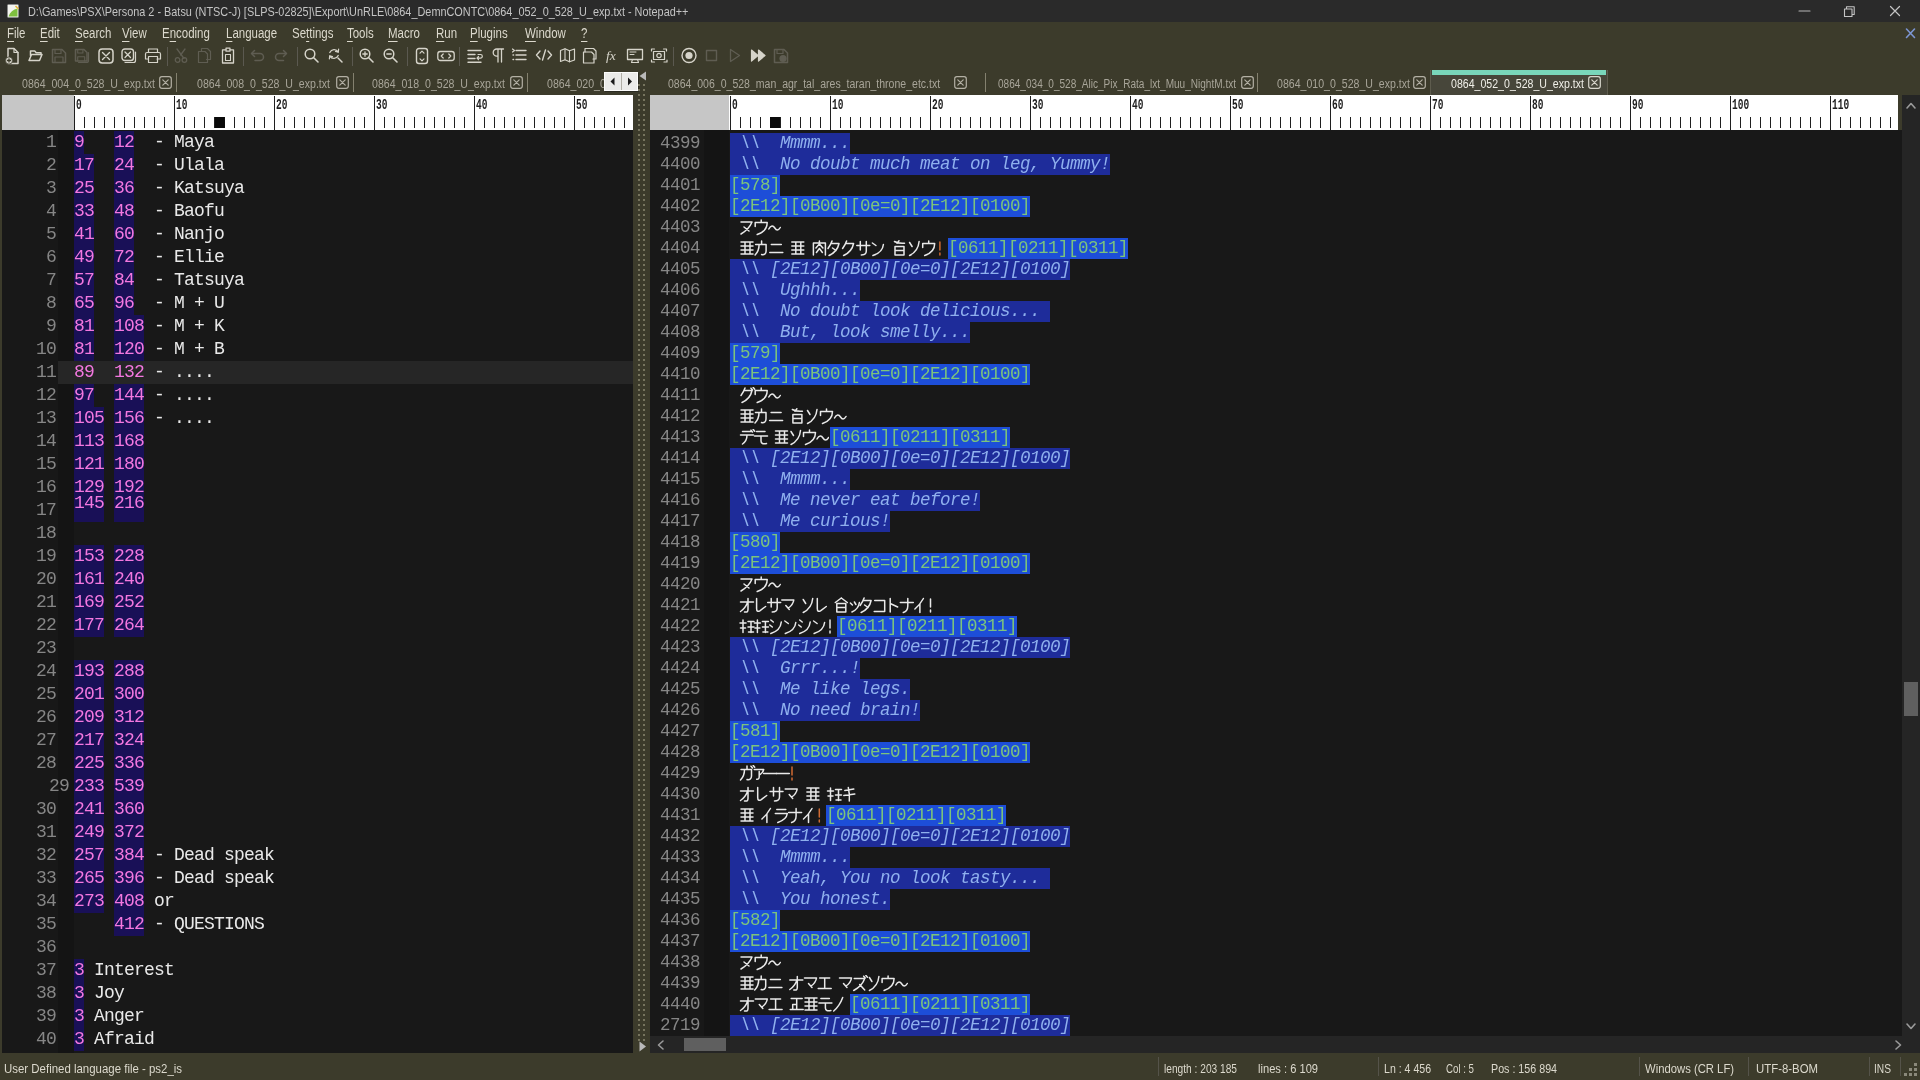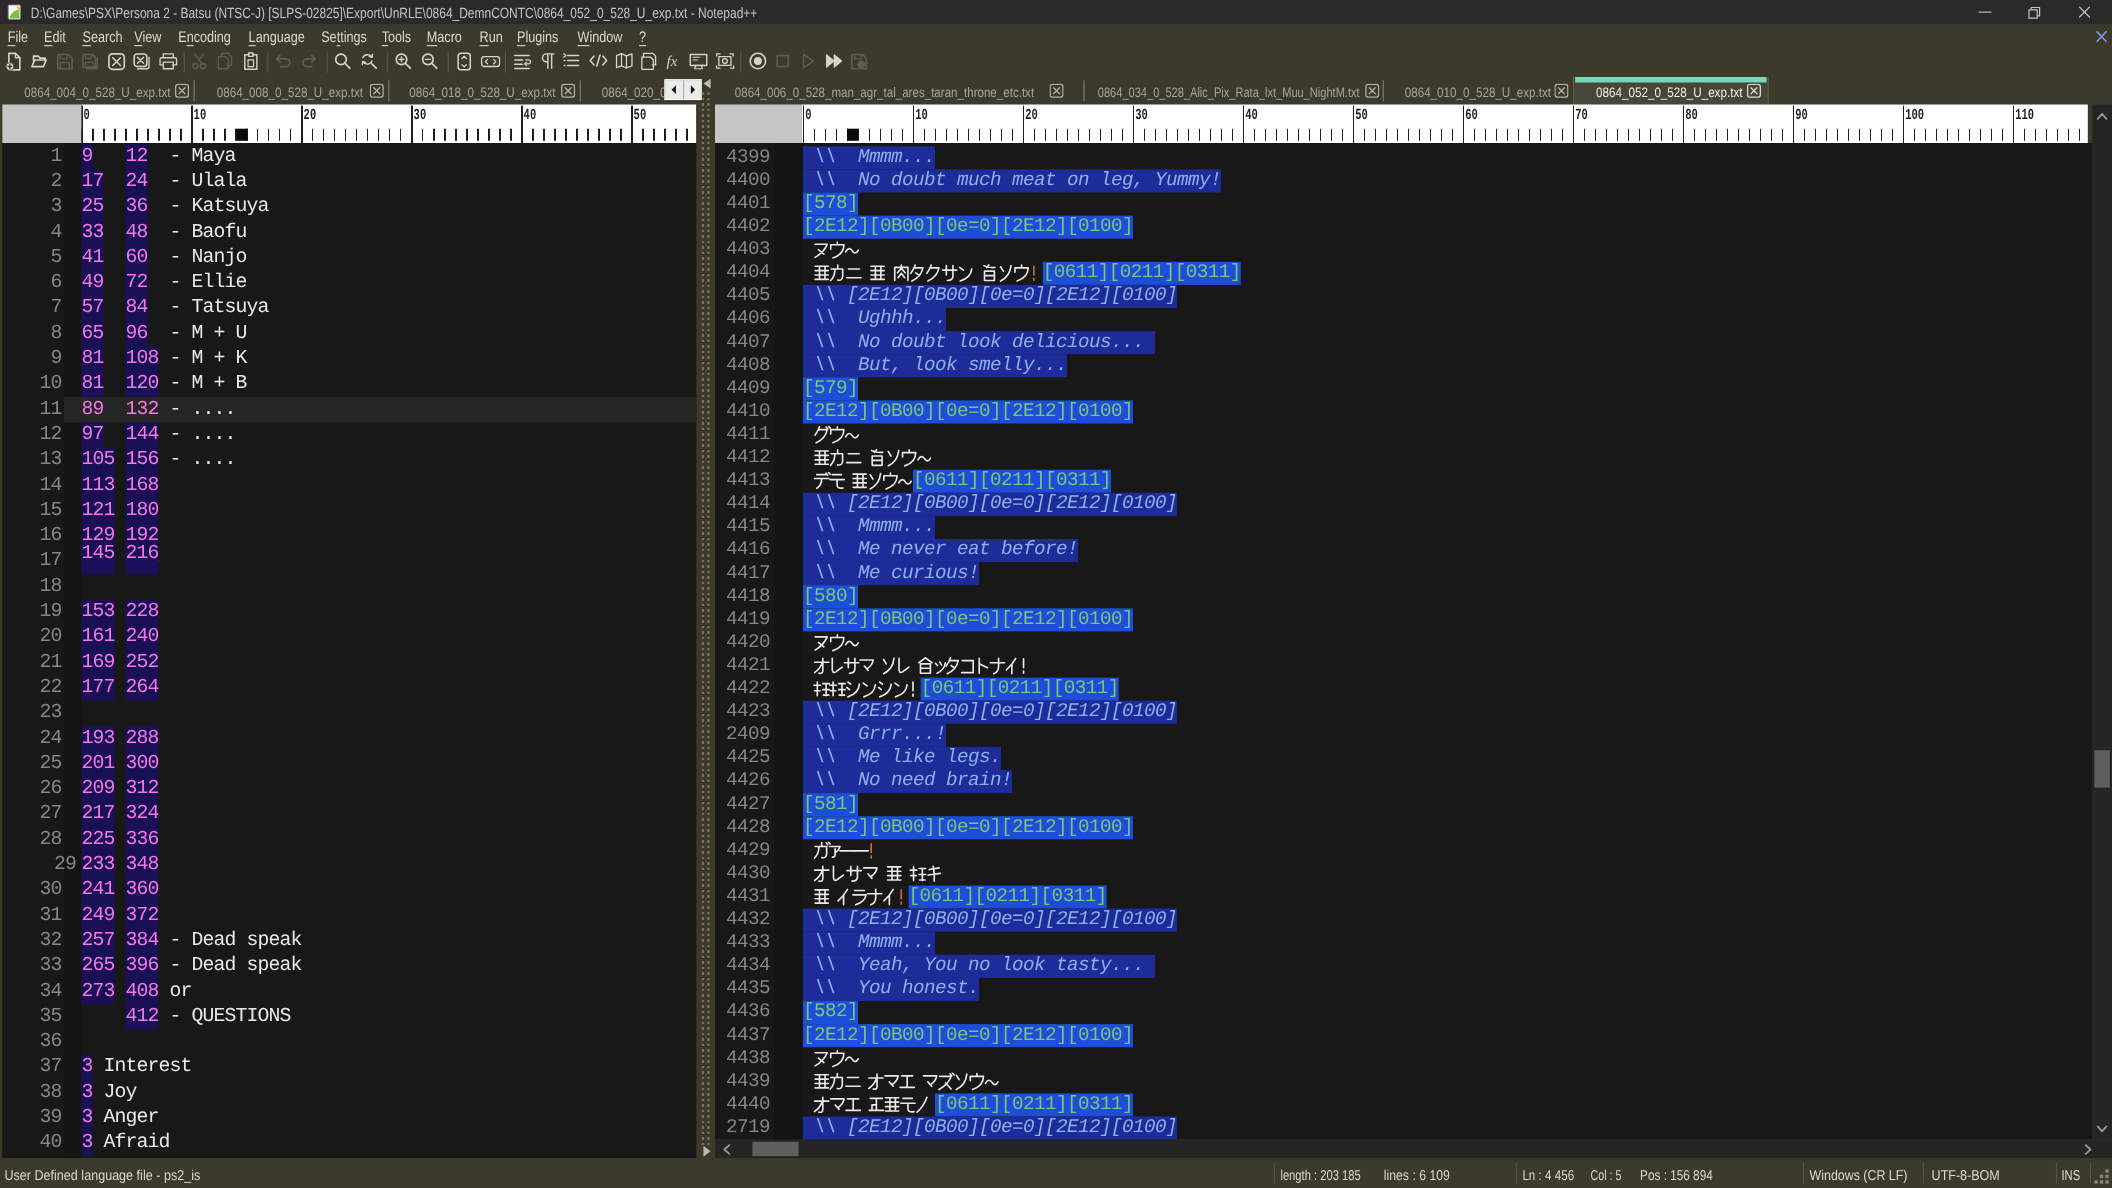--- a/index.html
+++ b/index.html
@@ -340,21 +340,21 @@
 <div class="lnL" style="top:660px;width:559px"><span class="seg pk" style="left:0">193</span><span class="seg pk" style="left:40px">288</span></div>
 <div class="numL" style="left:0;top:683px;width:56px">25</div>
 <div class="lnL" style="top:683px;width:559px"><span class="seg pk" style="left:0">201</span><span class="seg pk" style="left:40px">300</span></div>
 <div class="numL" style="left:0;top:706px;width:56px">26</div>
 <div class="lnL" style="top:706px;width:559px"><span class="seg pk" style="left:0">209</span><span class="seg pk" style="left:40px">312</span></div>
 <div class="numL" style="left:0;top:729px;width:56px">27</div>
 <div class="lnL" style="top:729px;width:559px"><span class="seg pk" style="left:0">217</span><span class="seg pk" style="left:40px">324</span></div>
 <div class="numL" style="left:0;top:752px;width:56px">28</div>
 <div class="lnL" style="top:752px;width:559px"><span class="seg pk" style="left:0">225</span><span class="seg pk" style="left:40px">336</span></div>
 <div class="numL" style="left:13px;top:775px;width:56px">29</div>
-<div class="lnL" style="top:775px;width:559px"><span class="seg pk" style="left:0">233</span><span class="seg pk" style="left:40px">348</span></div>
+<div class="lnL" style="top:775px;width:559px"><span class="seg pk" style="left:0">233</span><span class="seg pk" style="left:40px">539</span></div>
 <div class="numL" style="left:0;top:798px;width:56px">30</div>
 <div class="lnL" style="top:798px;width:559px"><span class="seg pk" style="left:0">241</span><span class="seg pk" style="left:40px">360</span></div>
 <div class="numL" style="left:0;top:821px;width:56px">31</div>
 <div class="lnL" style="top:821px;width:559px"><span class="seg pk" style="left:0">249</span><span class="seg pk" style="left:40px">372</span></div>
 <div class="numL" style="left:0;top:844px;width:56px">32</div>
 <div class="lnL" style="top:844px;width:559px"><span class="seg pk" style="left:0">257</span><span class="seg pk" style="left:40px">384</span><span class="seg" style="left:80px">- Dead speak</span></div>
 <div class="numL" style="left:0;top:867px;width:56px">33</div>
 <div class="lnL" style="top:867px;width:559px"><span class="seg pk" style="left:0">265</span><span class="seg pk" style="left:40px">396</span><span class="seg" style="left:80px">- Dead speak</span></div>
 <div class="numL" style="left:0;top:890px;width:56px">34</div>
 <div class="lnL" style="top:890px;width:559px"><span class="seg pk" style="left:0">273</span><span class="seg pk" style="left:40px">408</span><span class="seg" style="left:80px">or</span></div>
@@ -591,21 +591,21 @@
         </g>
         <g transform="translate(72.1,0)">
           <path d="M2.5 3 L6 5.5 M13.5 4.5 C13 9.5 9.5 13.5 3 15.5" stroke="#e9e9e9" stroke-width="1.5" fill="none" stroke-linecap="round" stroke-linejoin="round"></path>
         </g>
         <g transform="translate(86.5,0)">
           <path d="M4.5 2 V10 M4.5 13 V15" stroke="#e9e9e9" stroke-width="1.5" fill="none" stroke-linecap="round" stroke-linejoin="round"></path>
         </g>
       </svg></span><span class="seg g" style="left:107px">[0611][0211][0311]</span></div>
 <div class="numR" style="left:650px;top:637px;width:50px">4423</div>
 <div class="lnR" style="left:730px;top:637px;width:1168px"><span class="seg b" style="left:0"> \\ [2E12][0B00][0e=0][2E12][0100]</span></div>
-<div class="numR" style="left:650px;top:658px;width:50px">2409</div>
+<div class="numR" style="left:650px;top:658px;width:50px">4424</div>
 <div class="lnR" style="left:730px;top:658px;width:1168px"><span class="seg b" style="left:0"> \\  Grrr...!</span></div>
 <div class="numR" style="left:650px;top:679px;width:50px">4425</div>
 <div class="lnR" style="left:730px;top:679px;width:1168px"><span class="seg b" style="left:0"> \\  Me like legs.</span></div>
 <div class="numR" style="left:650px;top:700px;width:50px">4426</div>
 <div class="lnR" style="left:730px;top:700px;width:1168px"><span class="seg b" style="left:0"> \\  No need brain!</span></div>
 <div class="numR" style="left:650px;top:721px;width:50px">4427</div>
 <div class="lnR" style="left:730px;top:721px;width:1168px"><span class="seg g" style="left:0">[581]</span></div>
 <div class="numR" style="left:650px;top:742px;width:50px">4428</div>
 <div class="lnR" style="left:730px;top:742px;width:1168px"><span class="seg g" style="left:0">[2E12][0B00][0e=0][2E12][0100]</span></div>
 <div class="numR" style="left:650px;top:763px;width:50px">4429</div>

